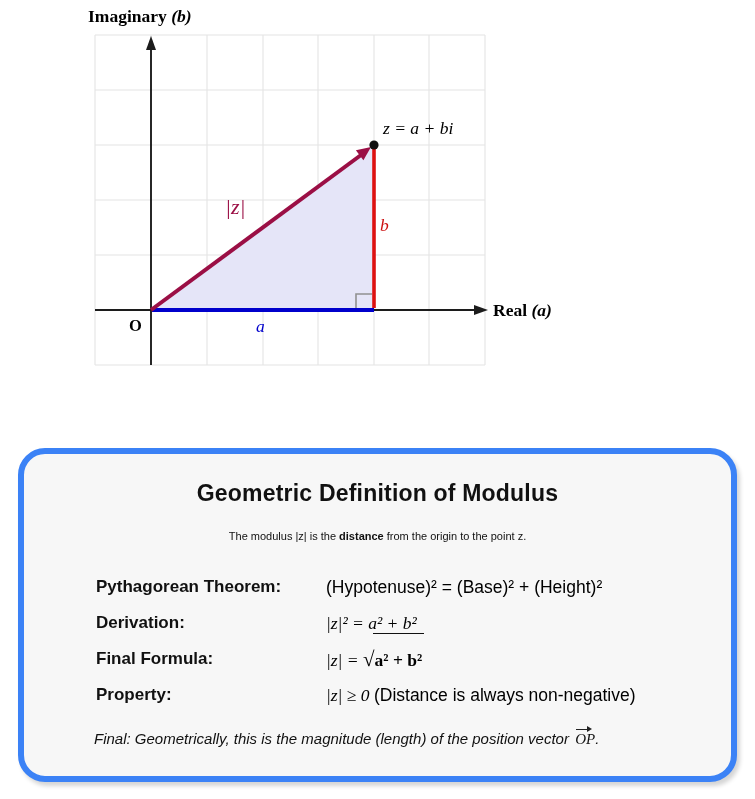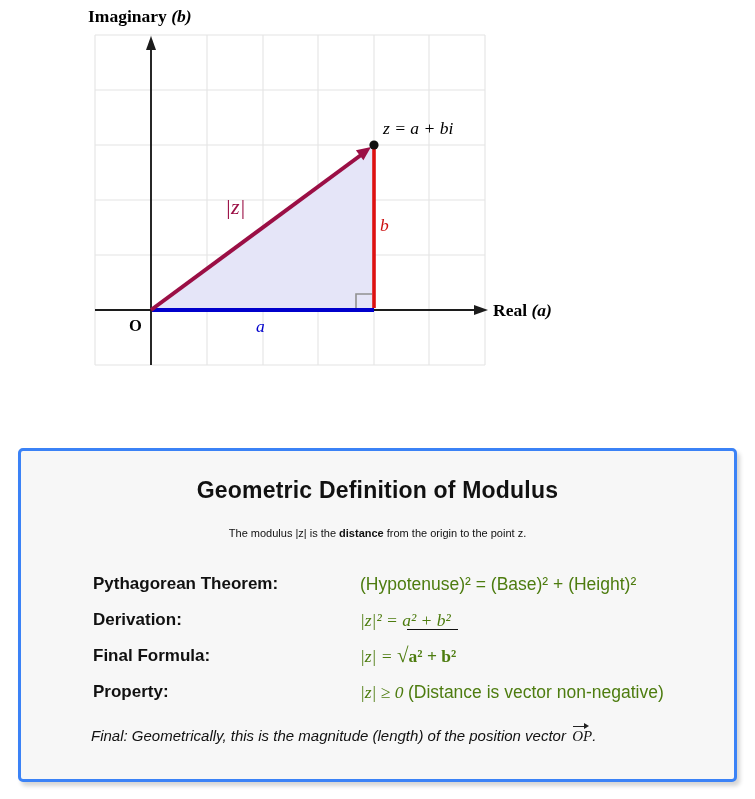--- a/index.html
+++ b/index.html
@@ -5,35 +5,35 @@
   html,body{margin:0;padding:0;background:#ffffff;}
   body{width:755px;height:799px;position:relative;font-family:"Liberation Sans",sans-serif;color:#1a1a1a;}
 
   
   .diagram-wrap{position:absolute;left:0;top:0;width:692px;height:400px;}
   svg text{font-family:"Liberation Serif",serif;}
 
   
   .panel{
     position:absolute;left:18px;top:448px;width:719px;height:334px;
-    box-sizing:border-box;background:#f7f7f7;border:3px solid #3b82f6;
-    border-radius:5px;box-shadow:3px 4px 4px rgba(0,0,0,0.17);
+    box-sizing:border-box;background:#f7f7f7;border:6px solid #3b82f6;
+    border-radius:27px;box-shadow:3px 4px 4px rgba(0,0,0,0.17);
   }
   .panel-title{
     margin-top:26px;text-align:center;font-weight:bold;font-size:23px;
     letter-spacing:0.2px;color:#111;
   }
   .panel-subtitle{
     margin-top:23px;text-align:center;font-size:11px;color:#111;
   }
   .panel-subtitle .em{font-weight:bold;}
   .rows{margin:27px 0 0 72px;}
-  .row{display:flex;align-items:flex-end;height:36px;line-height:36px;}
+  .row{display:flex;align-items:flex-start;height:36px;line-height:36px;}
   .row-label{width:230px;flex:0 0 230px;font-weight:bold;font-size:17px;color:#111;}
-  .row-formula{font-size:17.5px;color:#4d7c0f;margin-left:37px;}
+  .row-formula{font-size:17.5px;color:#000000;}
   .f-sans{font-family:"Liberation Sans",sans-serif;}
   .f-math{font-family:"Liberation Serif",serif;font-style:italic;}
   .radical{font-family:"Liberation Serif",serif;font-style:normal;font-size:21px;}
   .radicand{
     font-family:"Liberation Serif",serif;font-style:normal;font-weight:bold;
     border-top:1.8px solid #111;padding:16px 2px;margin-left:-2px;
   }
   .note{
     margin:17px 0 0 70px;font-style:italic;font-size:15px;color:#111;
   }
@@ -103,20 +103,20 @@
       <div class="row-formula f-math">|z|² = a² + b²</div>
     </div>
 
     <div class="row">
       <div class="row-label">Final Formula:</div>
       <div class="row-formula"><span class="f-math">|z| = </span><span class="radical">√</span><span class="radicand">a² + b²</span></div>
     </div>
 
     <div class="row">
       <div class="row-label">Property:</div>
-      <div class="row-formula"><span class="f-math">|z| ≥ 0 </span><span class="f-sans">(Distance is vector non-negative)</span></div>
+      <div class="row-formula"><span class="f-math">|z| ≥ 0 </span><span class="f-sans">(Distance is always non-negative)</span></div>
     </div>
 
   </div>
 
   <div class="note"><span>Final:</span><span>  Geometrically, this is the magnitude (length) of the position vector </span><span class="vec">OP</span><span>.</span></div>
 
 </div>
 
 </body></html>

